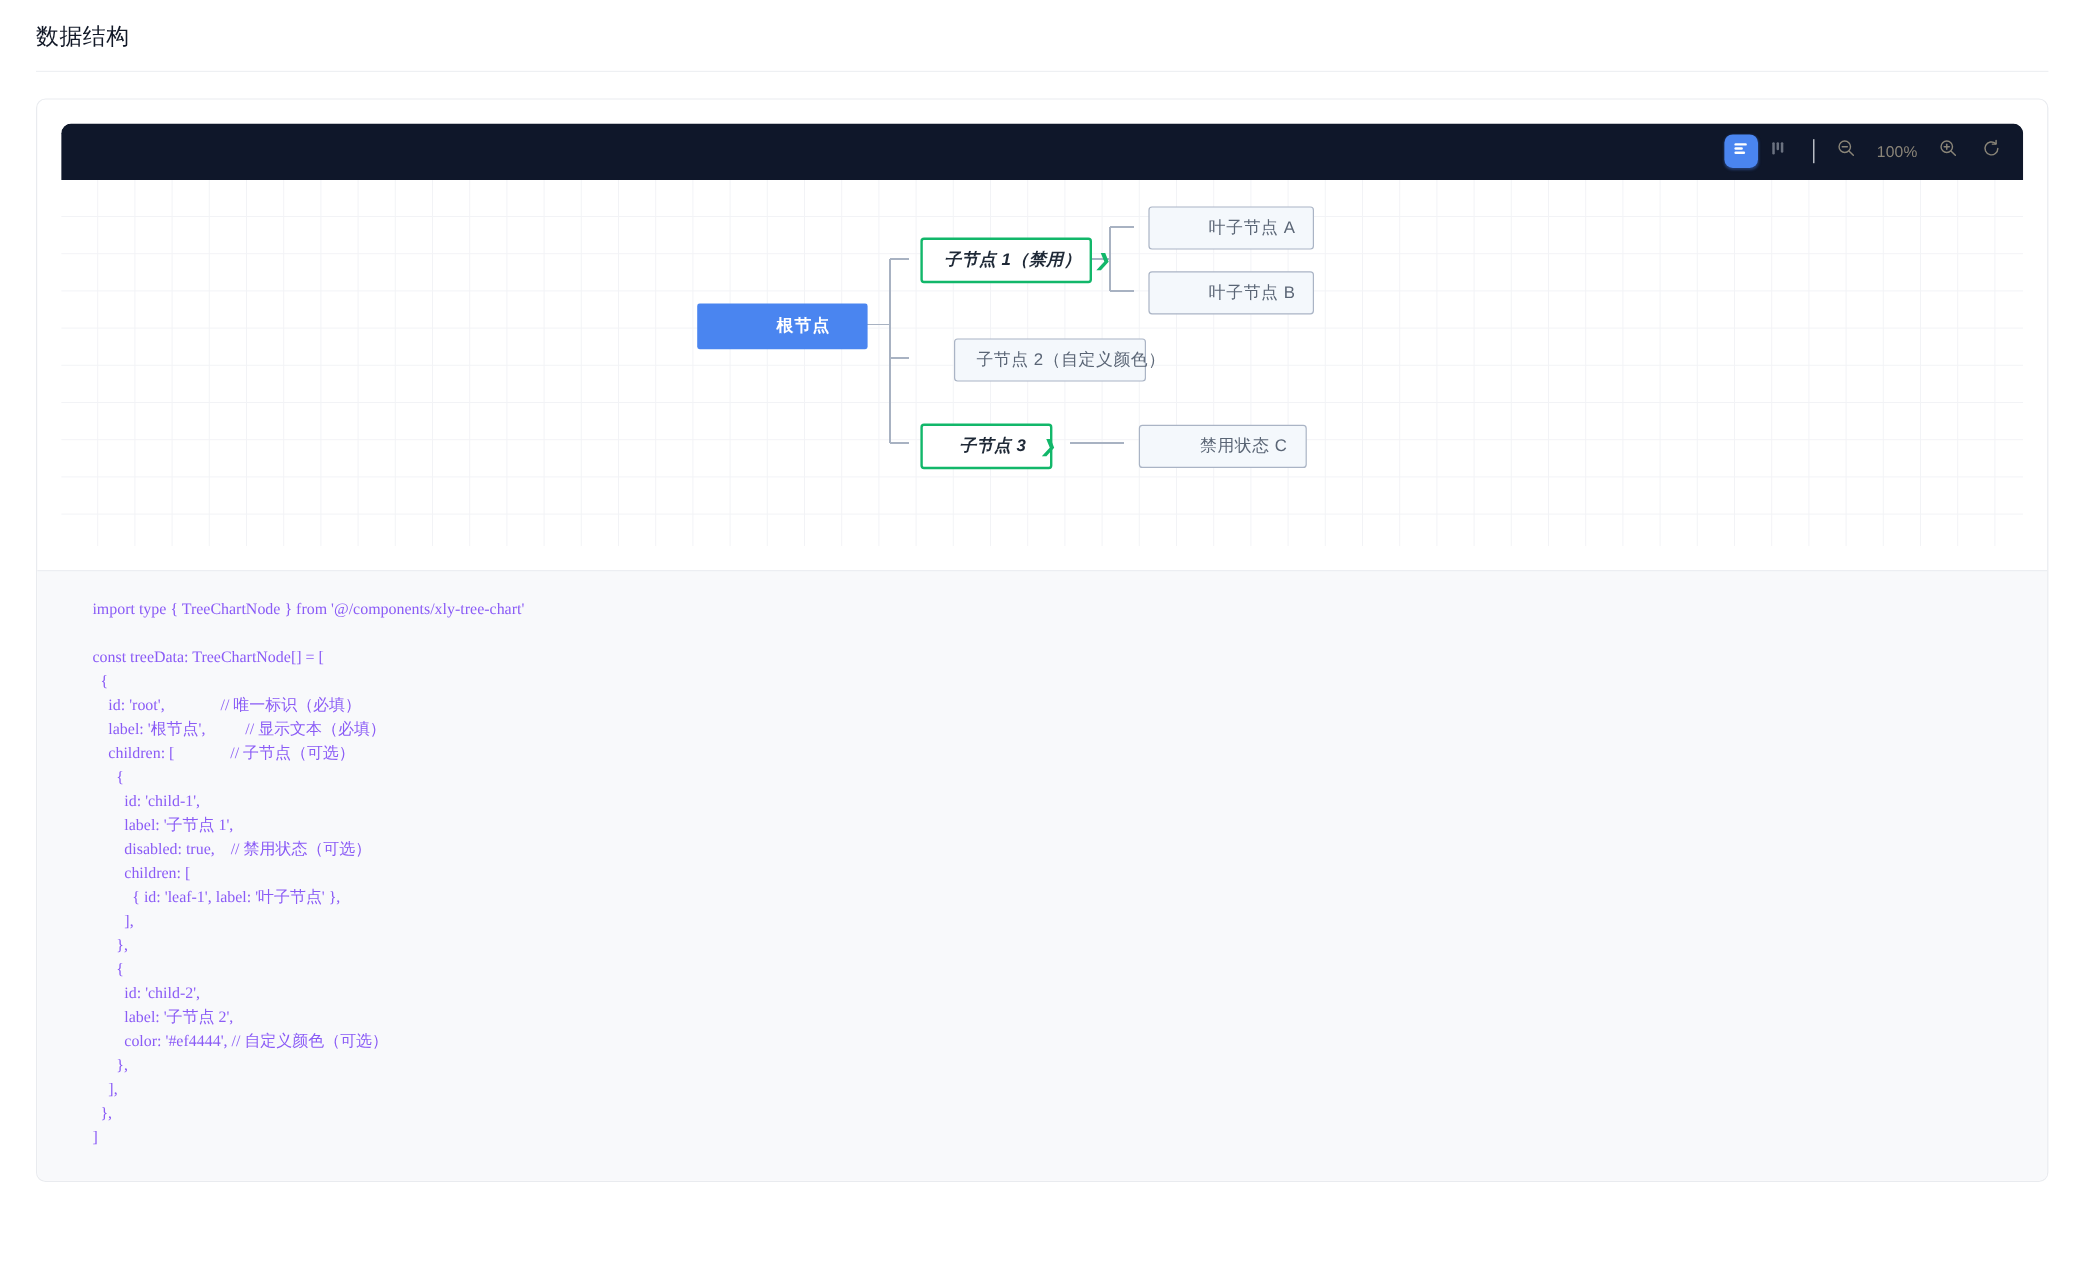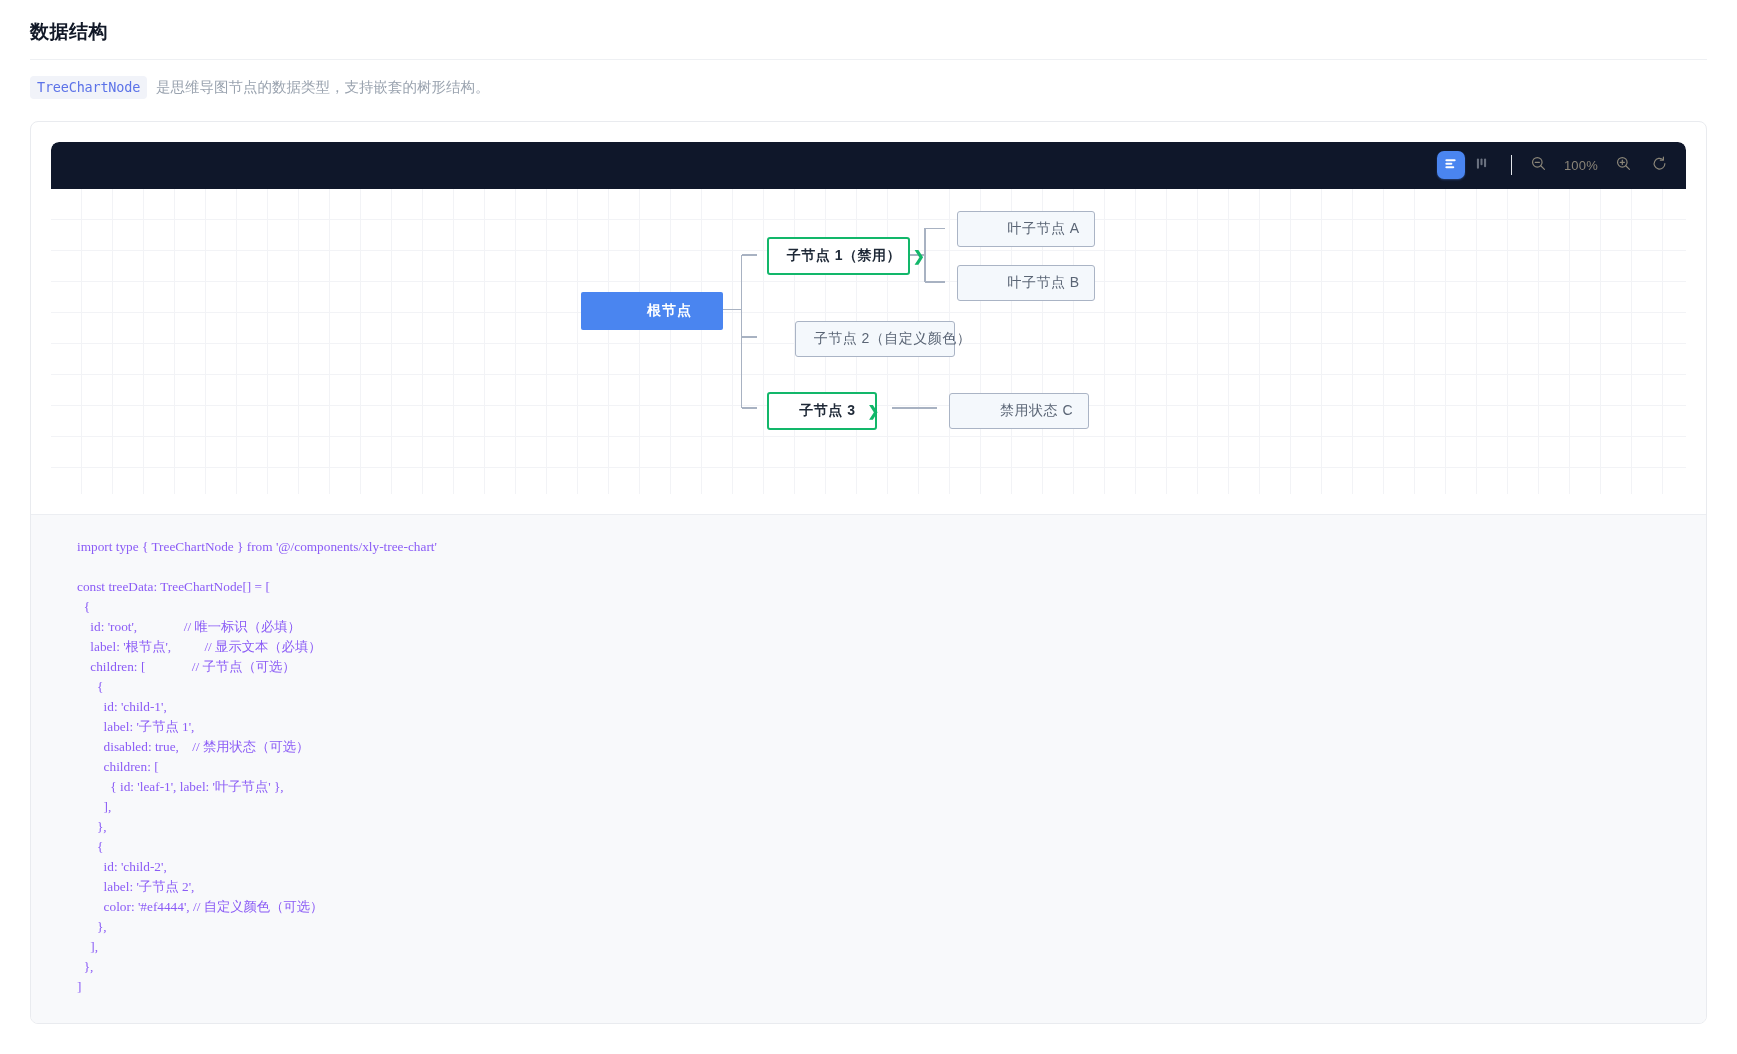--- a/index.html
+++ b/index.html
@@ -14,21 +14,21 @@
     overflow: hidden;
     position: relative;
   }
 
   
   .page-head {
     padding: 20px 30px 0 30px;
   }
   .page-title {
     font-size: 19px;
-    font-weight: bold;
+    font-weight: normal;
     color: #111827;
     letter-spacing: .5px;
     margin: 0 0 14px 0;
     line-height: 1.3;
   }
   .head-rule {
     height: 1px;
     background: #eef0f3;
     margin: 0 0 0 0;
   }
@@ -152,20 +152,21 @@
     border: none;
     border-radius: 2px;
     letter-spacing: 1px;
   }
   .node-green {
     background: #ffffff;
     border: 2px solid #12b76a;
     color: #1f2937;
     font-weight: bold;
     letter-spacing: .5px;
+    font-style: italic;
   }
   .node-plain {
     background: #f4f8fc;
     border: 1.5px solid #aab4c5;
     color: #5a6575;
     letter-spacing: .5px;
   }
 
   
   .code-block {
@@ -183,24 +184,20 @@
     white-space: pre;
     letter-spacing: 0px;
   }
 </style>
 </head>
 <body>
 
 <div class="page-head">
   <h1 class="page-title">数据结构</h1>
   <div class="head-rule"></div>
-  <div class="subtitle-row">
-    <span class="code-chip">TreeChartNode</span>
-    <span>是思维导图节点的数据类型，支持嵌套的树形结构。</span>
-  </div>
 </div>
 
 <div class="demo-card">
 
   <div class="chart-panel">
 
     <div class="chart-toolbar">
 
       <div class="tb-btn active">
         <span>

